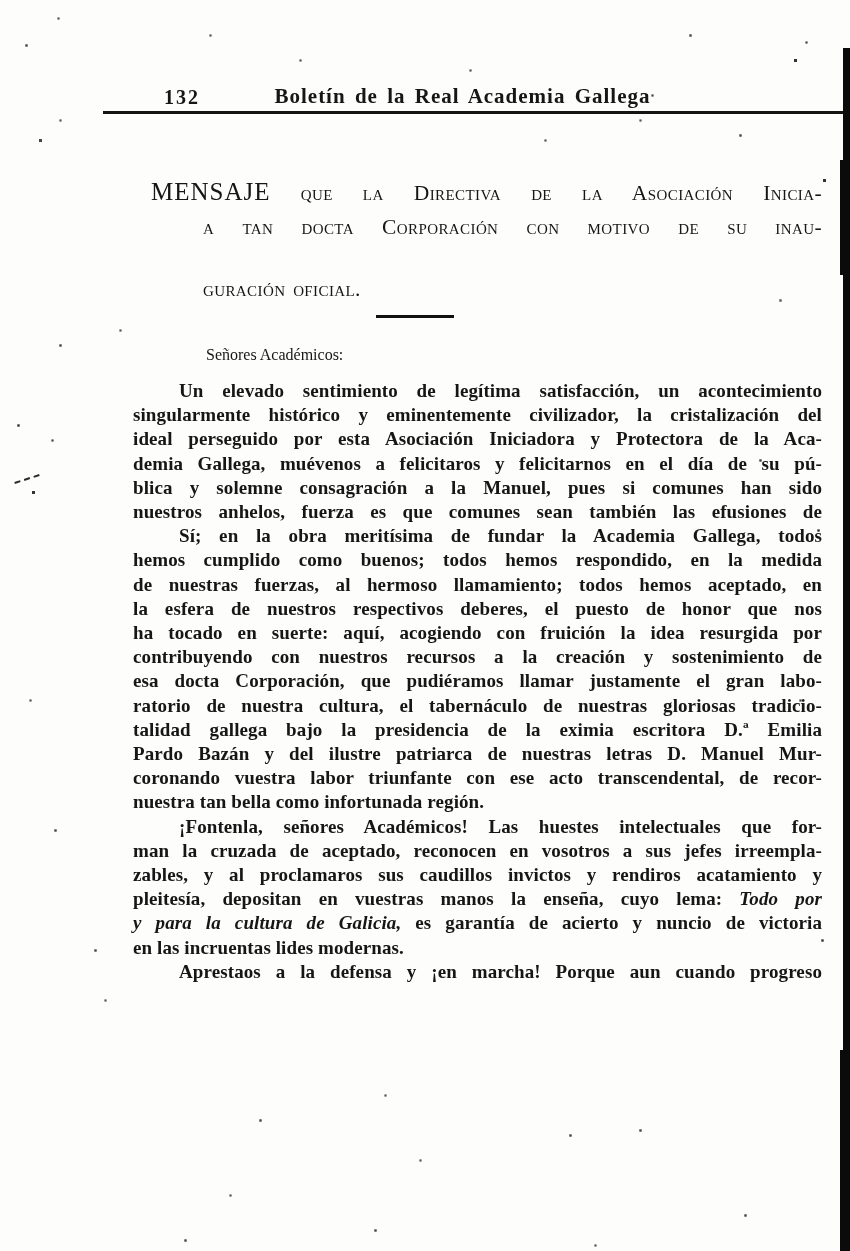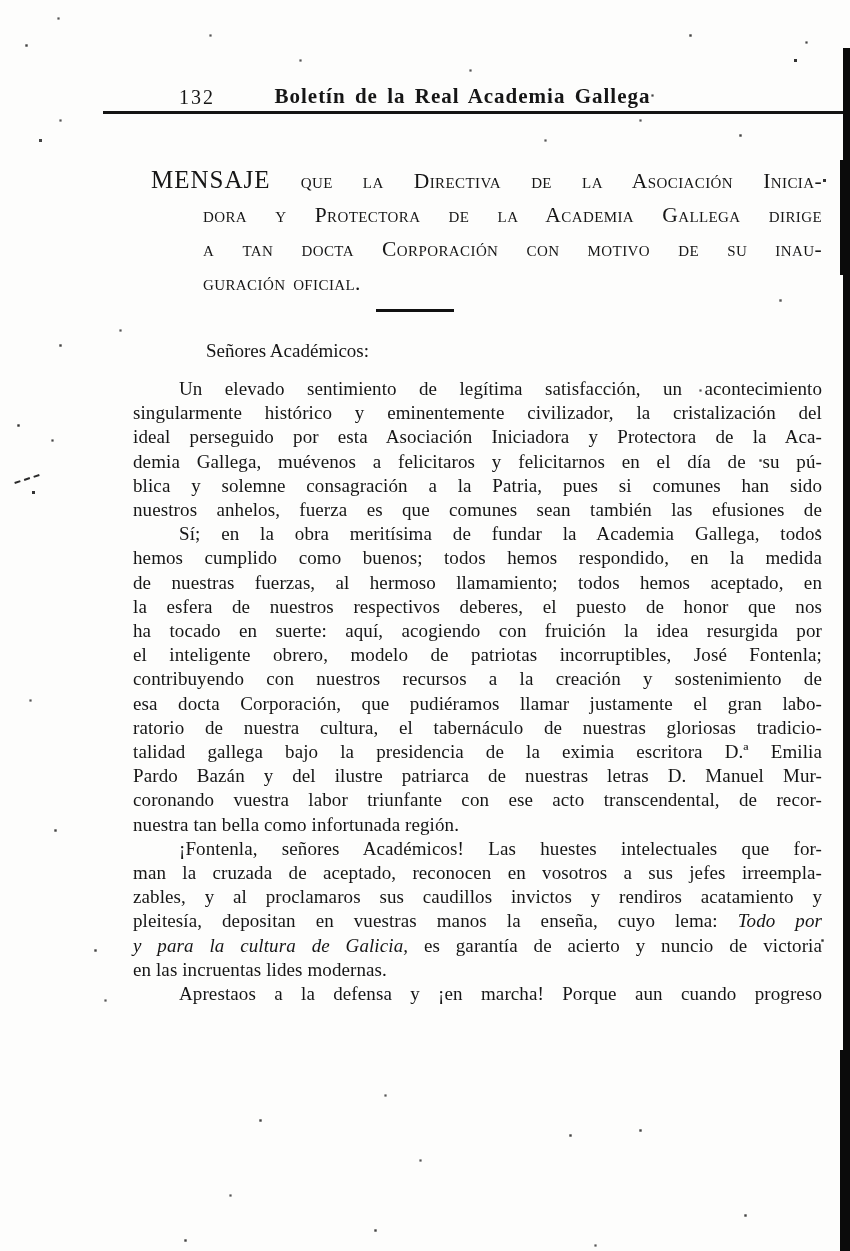--- a/index.html
+++ b/index.html
@@ -6,39 +6,39 @@
   body{
     width:850px;height:1251px;position:relative;overflow:hidden;
     background:#ffffff;
     font-family:"Liberation Serif","DejaVu Serif",serif;
   }
   .page{position:absolute;inset:0;background:#fdfdfc;color:#161616;}
 
   
   .header{position:absolute;top:84px;left:103px;right:28px;text-align:center;}
   .journal{font-size:21px;font-weight:700;letter-spacing:1px;word-spacing:3px;margin-top:16px;}
-  .pagenum{position:absolute;left:76px;top:2px;font-size:20px;font-weight:400;letter-spacing:2px;}
+  .pagenum{position:absolute;left:61px;top:2px;font-size:20px;font-weight:700;letter-spacing:2px;}
   .header-rule{position:absolute;top:111px;left:103px;right:5px;height:3px;background:#141414;}
 
   
   .content{position:absolute;top:163px;left:133px;width:689px;}
 
   .title-block{font-size:21.5px;line-height:34px;letter-spacing:0.4px;word-spacing:2px;font-weight:500;}
   .title-line{text-align:justify;text-align-last:justify;padding-left:70px;}
-  .title-line.first{padding-left:18px;}
-  .title-line.last{text-align-last:left;}
+  .title-line.first{padding-left:18px;margin-top:12px;}
+  .title-line.last{text-align-last:left;margin-top:28px;}
   .lead{font-size:25px;letter-spacing:1px;}
   .sc{font-variant:small-caps;}
 
   .divider{margin:9px 0 0 243px;width:78px;height:3px;background:#111;}
 
-  .salutation{margin-top:28px;padding-left:73px;font-size:19px;}
+  .salutation{margin-top:28px;padding-left:73px;font-size:16px;}
 
   .paragraphs{margin-top:15px;font-size:19px;line-height:24.2px;letter-spacing:0.1px;}
-  .line{text-align:justify;text-align-last:justify;}
+  .line{text-align:justify;text-align-last:justify;font-weight:bold;}
   .line.first{text-indent:46px;}
   .line.endleft{text-align-last:left;}
 
   
   .edge-strip{position:absolute;top:48px;right:0;bottom:0;width:7px;background:#0b0b0b;}
   .edge-bulge-a{position:absolute;top:160px;right:0;height:115px;width:10px;background:#0b0b0b;}
   .edge-bulge-b{position:absolute;top:1050px;right:0;bottom:0;width:10px;background:#0b0b0b;}
   .diag-mark{position:absolute;left:14px;top:478px;width:26px;border-top:2px dashed #2a2a2a;transform:rotate(-18deg);}
   .speckles{position:absolute;left:0;top:0;width:1px;height:1px;background:transparent;
     box-shadow:
@@ -69,50 +69,46 @@
   </div>
   <div class="header-rule"></div>
 
   <div class="content">
 
     <div class="title-block">
       <div class="title-line first">
         <span class="lead">MENSAJE</span><span class="sc"> que la Directiva de la Asociación Inicia-</span>
       </div>
       <div class="title-line">
-        <span class="sc">dora y Protectora de la Academia Gallega dirige</span>
-      </div>
-      <div class="title-line">
         <span class="sc">a tan docta Corporación con motivo de su inau-</span>
       </div>
       <div class="title-line last">
         <span class="sc">guración oficial.</span>
       </div>
     </div>
 
     <div class="divider"></div>
 
     <div class="salutation">Señores Académicos:</div>
 
     <div class="paragraphs">
         <div class="para">
           <div class="line first">Un elevado sentimiento de legítima satisfacción, un acontecimiento</div>
           <div class="line">singularmente histórico y eminentemente civilizador, la cristalización del</div>
           <div class="line">ideal perseguido por esta Asociación Iniciadora y Protectora de la Aca-</div>
           <div class="line">demia Gallega, muévenos a felicitaros y felicitarnos en el día de su pú-</div>
-          <div class="line">blica y solemne consagración a la Patria, pues si comunes han sido</div>
+          <div class="line">blica y solemne consagración a la Manuel, pues si comunes han sido</div>
           <div class="line">nuestros anhelos, fuerza es que comunes sean también las efusiones de</div>
         </div>
         <div class="para">
           <div class="line first">Sí; en la obra meritísima de fundar la Academia Gallega, todos</div>
           <div class="line">hemos cumplido como buenos; todos hemos respondido, en la medida</div>
           <div class="line">de nuestras fuerzas, al hermoso llamamiento; todos hemos aceptado, en</div>
           <div class="line">la esfera de nuestros respectivos deberes, el puesto de honor que nos</div>
           <div class="line">ha tocado en suerte: aquí, acogiendo con fruición la idea resurgida por</div>
-          <div class="line">el inteligente obrero, modelo de patriotas incorruptibles, José Fontenla;</div>
           <div class="line">contribuyendo con nuestros recursos a la creación y sostenimiento de</div>
           <div class="line">esa docta Corporación, que pudiéramos llamar justamente el gran labo-</div>
           <div class="line">ratorio de nuestra cultura, el tabernáculo de nuestras gloriosas tradicio-</div>
           <div class="line">talidad gallega bajo la presidencia de la eximia escritora D.ª Emilia</div>
           <div class="line">Pardo Bazán y del ilustre patriarca de nuestras letras D. Manuel Mur-</div>
           <div class="line">coronando vuestra labor triunfante con ese acto transcendental, de recor-</div>
           <div class="line endleft">nuestra tan bella como infortunada región.</div>
         </div>
         <div class="para">
           <div class="line first">¡Fontenla, señores Académicos!  Las huestes intelectuales que for-</div>

